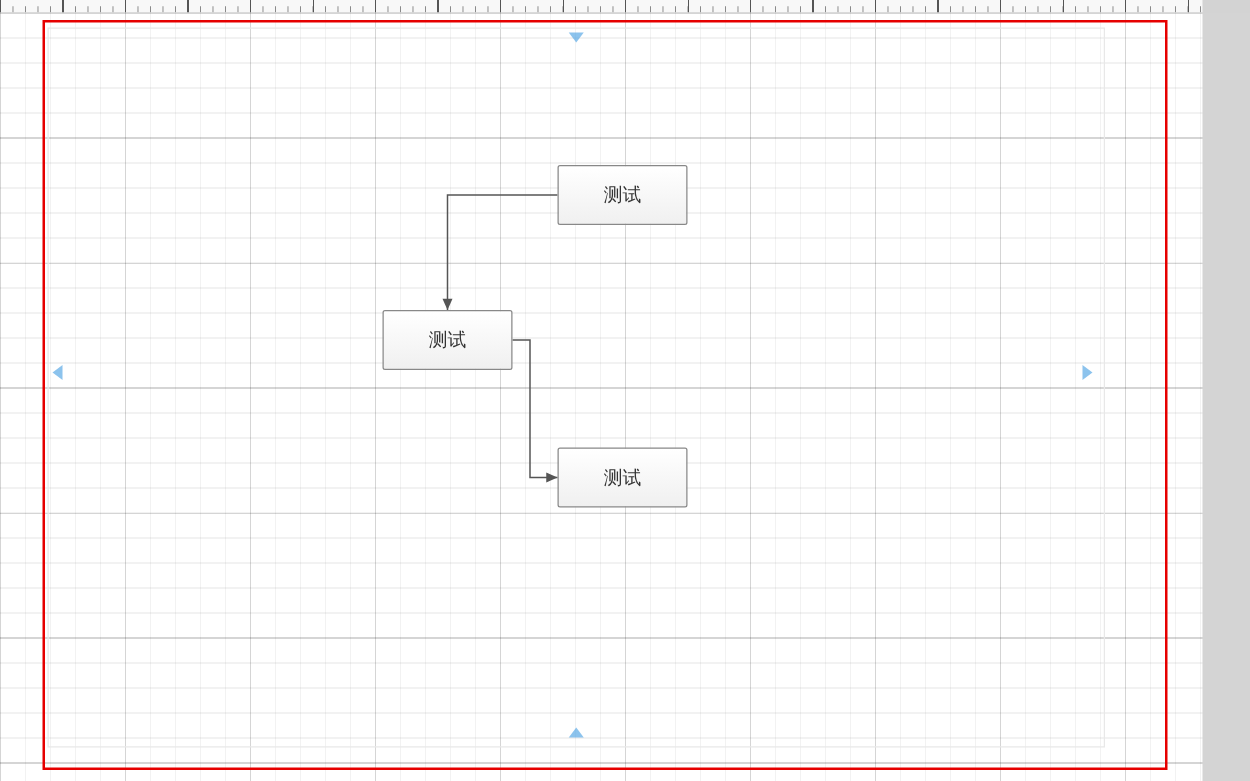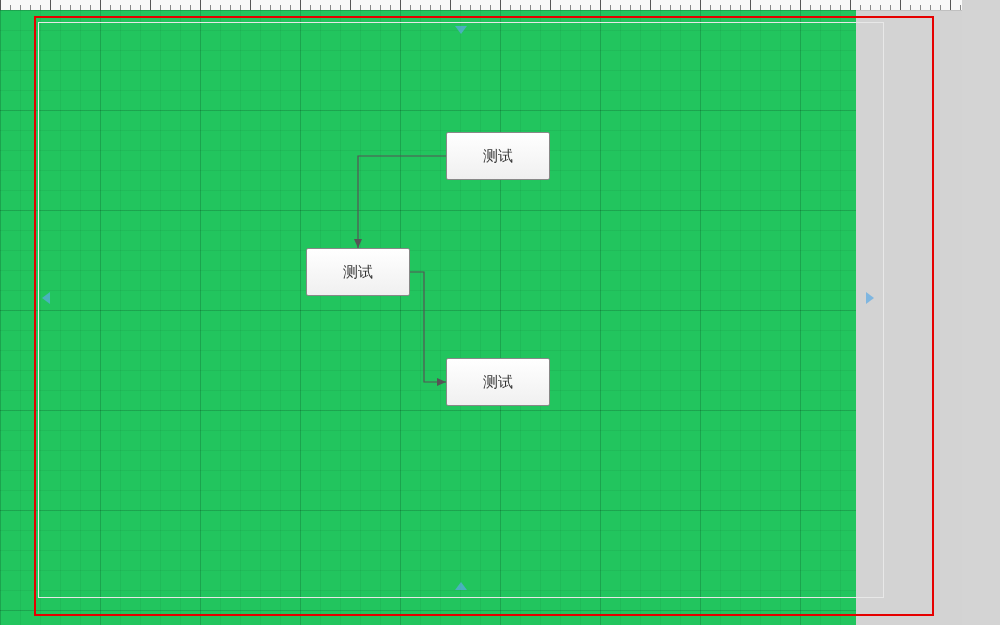--- a/index.html
+++ b/index.html
@@ -6,21 +6,21 @@
   .app{position:relative;width:1000px;height:625px;background:#d3d3d3;}
 
   
   .ruler-h{position:absolute;left:0;top:0;width:962px;height:10px;background:#f8f8f8;border-bottom:1px solid #c0c0c0;
     background-image:repeating-linear-gradient(to right,#888 0,#888 1px,transparent 1px,transparent 10px);
     background-size:10px 5px;background-position:0 5px;background-repeat:repeat-x;}
   .ruler-h::after{content:"";position:absolute;left:0;top:0;width:100%;height:10px;
     background-image:repeating-linear-gradient(to right,#555 0,#555 1px,transparent 1px,transparent 50px);}
 
   
-  .page-wrap{position:absolute;left:0;top:10px;width:856px;height:615px;background:#22c55e;}
+  .page-wrap{position:absolute;left:0;top:10px;width:962px;height:615px;background:#ffffff;}
   .sidebar{position:absolute;top:10px;left:962px;width:38px;height:615px;background:#d4d4d4;}
 
   
   .grid{position:absolute;left:0;top:0;width:100%;height:100%;
     background-image:
       repeating-linear-gradient(to right, rgba(0,0,0,0.12) 0 1px, transparent 1px 100px),
       repeating-linear-gradient(to bottom, rgba(0,0,0,0.12) 0 1px, transparent 1px 100px),
       repeating-linear-gradient(to right, rgba(0,0,0,0.05) 0 1px, transparent 1px 20px),
       repeating-linear-gradient(to bottom, rgba(0,0,0,0.05) 0 1px, transparent 1px 20px);
   }

